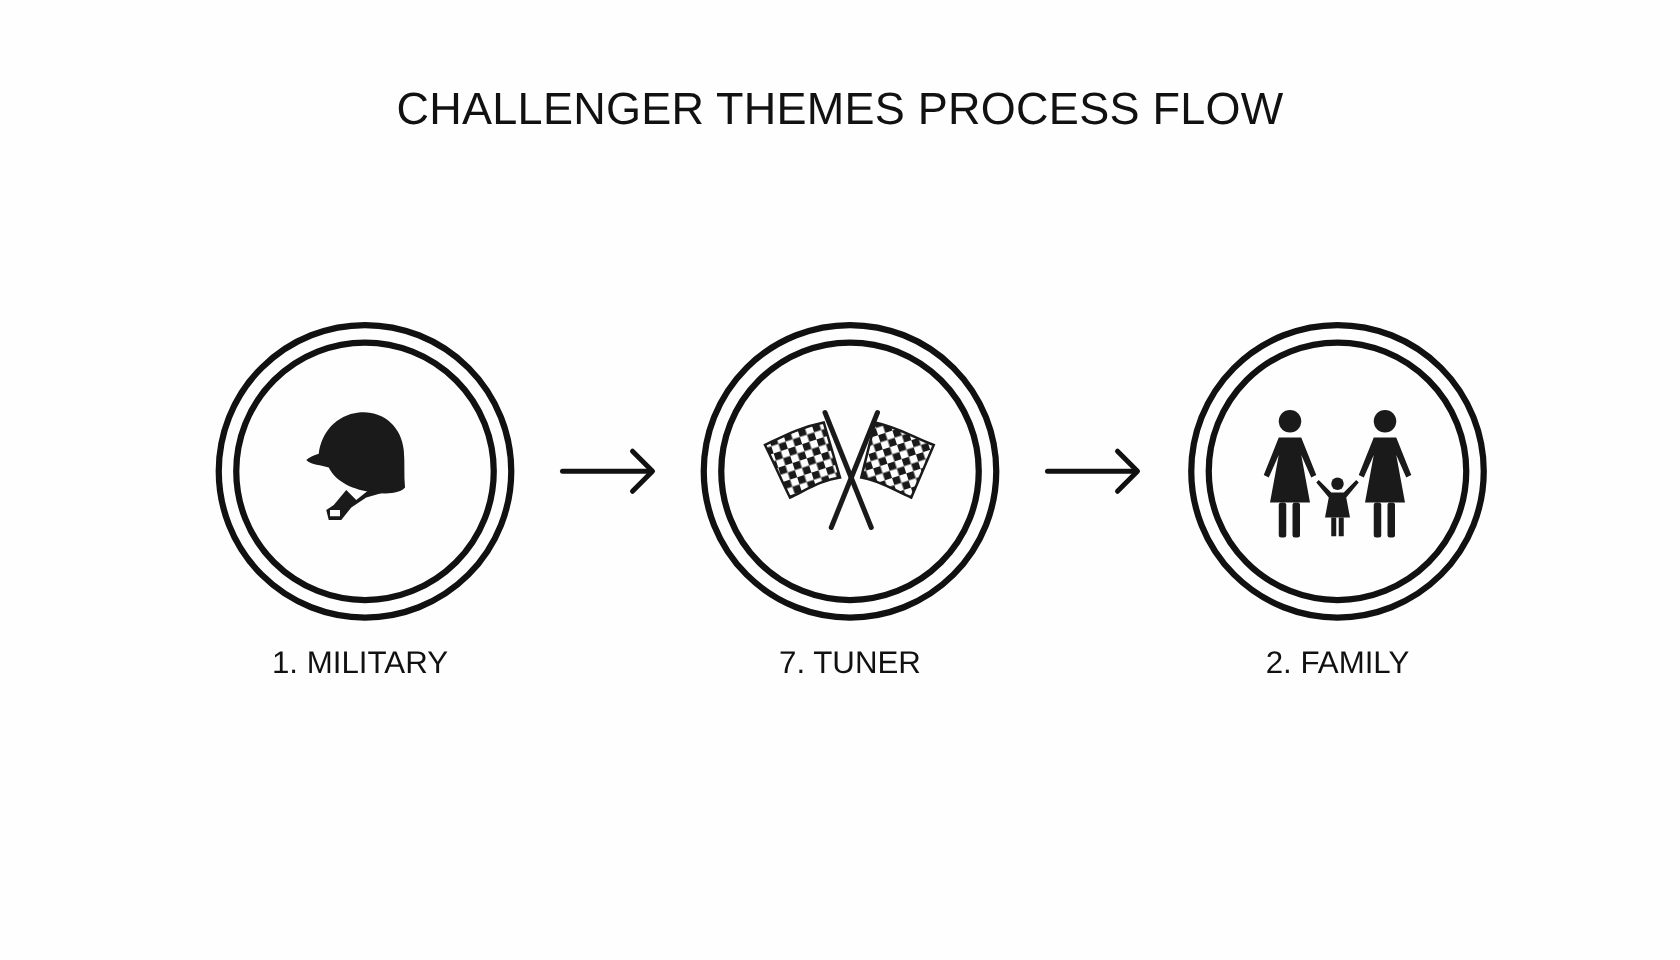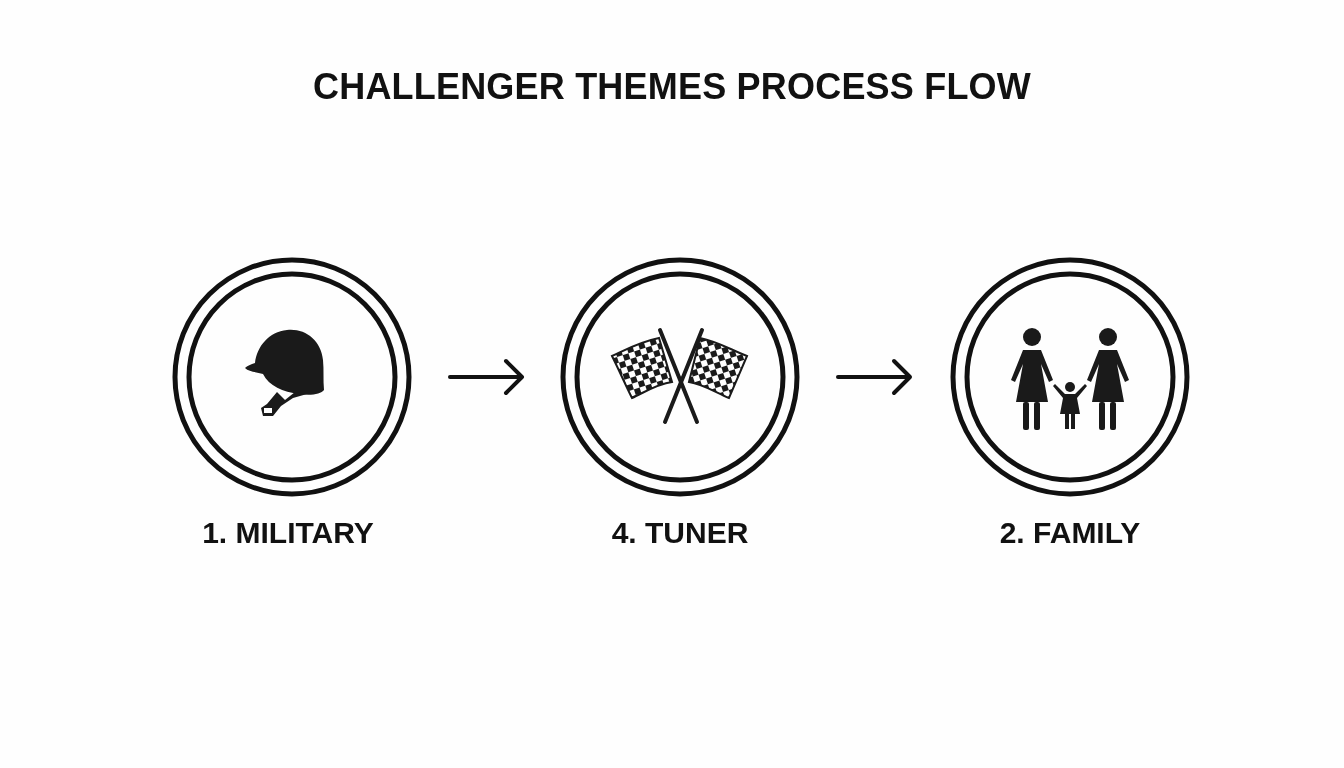--- a/index.html
+++ b/index.html
@@ -6,31 +6,31 @@
     body {
       width: 1344px; height: 768px; overflow: hidden;
       background: #fefefe;
       font-family: "Liberation Sans", "DejaVu Sans", sans-serif;
       color: #111111;
       position: relative;
     }
     .title {
       position: absolute; left: 0; top: 66px; width: 1344px;
       text-align: center;
-      font-size: 36px; font-weight: 700; letter-spacing: 0.2px;
+      font-size: 36px; font-weight: 400; letter-spacing: 0.2px;
       color: #111111;
     }
     .step {
       position: absolute; top: 256px; width: 242px; height: 242px;
     }
     .step svg.ring { position: absolute; left: 0; top: 0; }
     .step .icon { position: absolute; left: 0; top: 0; }
     .step-label {
       position: absolute; top: 516px; width: 300px; text-align: center;
-      font-size: 30px; font-weight: 700; color: #111111;
+      font-size: 25px; font-weight: 400; color: #111111;
     }
     .arrow { position: absolute; top: 356px; }
   </style>
 </head>
 <body>
 
 <div class="title">CHALLENGER THEMES PROCESS FLOW</div>
 
 <div class="step" style="left:171px;">
   <svg class="ring" width="242" height="242">
@@ -64,21 +64,21 @@
         <rect x="6" y="6" width="6" height="6" fill="#1a1a1a"></rect>
       </pattern>
     </defs>
     <line x1="101" y1="74" x2="138" y2="166" stroke="#1a1a1a" stroke-width="4" stroke-linecap="round"></line>
     <line x1="143" y1="74" x2="106" y2="166" stroke="#1a1a1a" stroke-width="4" stroke-linecap="round"></line>
     <path d="M53 100 C66 94 80 86 100 82 L113 126 C98 128 86 136 73 142 C66 128 60 114 53 100 Z" fill="url(#check)" stroke="#1a1a1a" stroke-width="2"></path>
     <path d="M141 82 C160 86 172 94 188 100 C182 114 176 128 170 142 C156 136 144 128 130 126 Z" fill="url(#check)" stroke="#1a1a1a" stroke-width="2"></path>
   </svg>
 </div>
 
-<div class="step-label" style="left:530px;">4. TUNER</div>
+<div class="step-label" style="left:530px;">7. TUNER</div>
 
 <svg class="arrow" style="left:834px;" width="82" height="42" viewBox="0 0 82 42">
   <line x1="4" y1="21" x2="74" y2="21" stroke="#111" stroke-width="4" stroke-linecap="round"></line>
   <polyline points="60,5 76,21 60,37" fill="none" stroke="#111" stroke-width="4" stroke-linecap="round" stroke-linejoin="round"></polyline>
 </svg>
 
 <div class="step" style="left:949px;">
   <svg class="ring" width="242" height="242">
     <circle cx="121" cy="121" r="117" fill="none" stroke="#111" stroke-width="5"></circle>
     <circle cx="121" cy="121" r="103" fill="none" stroke="#111" stroke-width="5"></circle>

